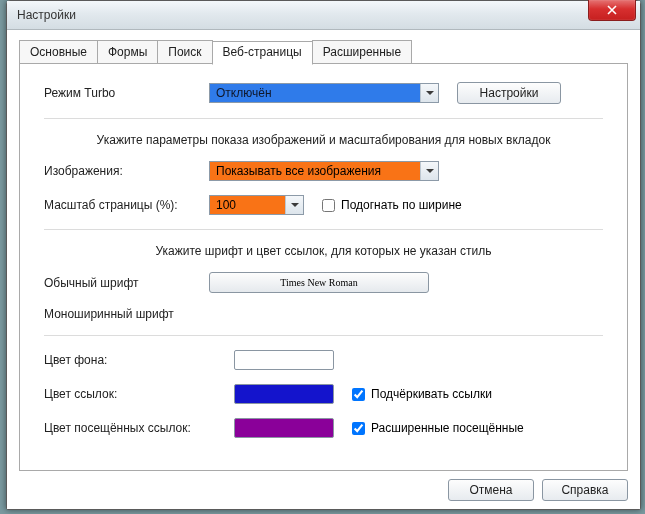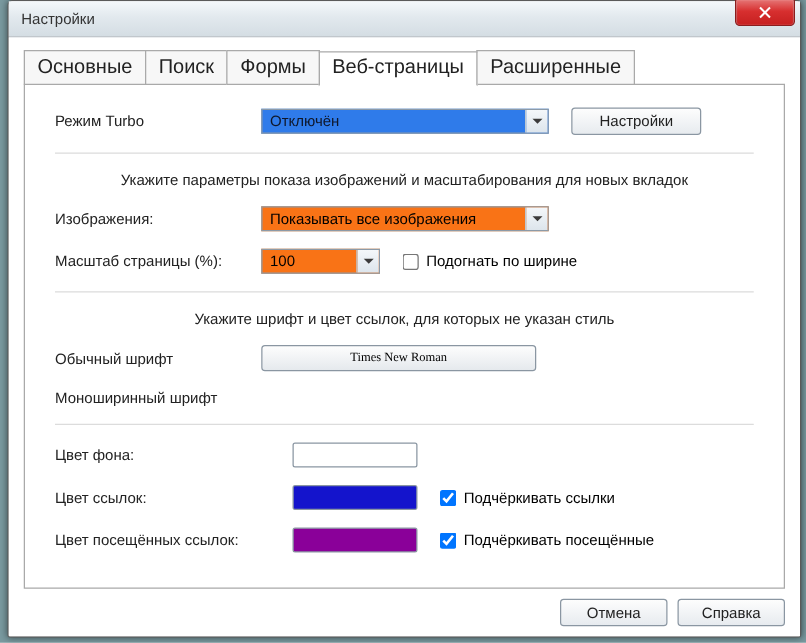--- a/index.html
+++ b/index.html
@@ -67,21 +67,21 @@
   .tabstrip {
     display: flex;
     position: relative;
     z-index: 2;
   }
   .tab {
     border: 1px solid #a9a9a9;
     padding: 4px 10px;
     background: #f7f7f7;
     margin-right: -1px;
-    font-size: 16px;
+    font-size: 12px;
     color: #222;
     cursor: pointer;
   }
   .tab.active {
     background: #fff;
     border-bottom: 1px solid #fff;
     position: relative;
     top: 1px;
     padding-top: 3px;
   }
@@ -207,22 +207,22 @@
     <div class="close-btn">
       <svg viewBox="0 0 10 10">
           <path d="M1 1 L9 9 M9 1 L1 9" stroke="#fff" stroke-width="1.6"></path>
         </svg>
     </div>
   </div>
 
   <div class="client">
     <div class="tabstrip">
       <div class="tab">Основные</div>
+      <div class="tab">Формы</div>
       <div class="tab">Поиск</div>
-      <div class="tab">Формы</div>
       <div class="tab active">Веб-страницы</div>
       <div class="tab">Расширенные</div>
     </div>
 
     <div class="tabpanel">
 
       <div class="row">
         <div class="label">Режим Turbo</div>
         <div class="combo blue" style="width:230px">
           <div class="combo-text">Отключён</div>
@@ -292,21 +292,21 @@
           <span>Подчёркивать ссылки</span>
         </label>
       </div>
 
       <div class="row" style="margin-bottom:4px">
         <div class="label label-wide">Цвет посещённых ссылок:</div>
         <div class="color-swatch" style="background:#8a0099"></div>
         <div style="width:18px"></div>
         <label class="checkbox">
           <input type="checkbox" checked="" style="">
-          <span>Подчёркивать посещённые</span>
+          <span>Расширенные посещённые</span>
         </label>
       </div>
 
     </div>
 
     <div class="footer">
       <div class="btn">Отмена</div>
       <div class="btn">Справка</div>
     </div>
   </div>

